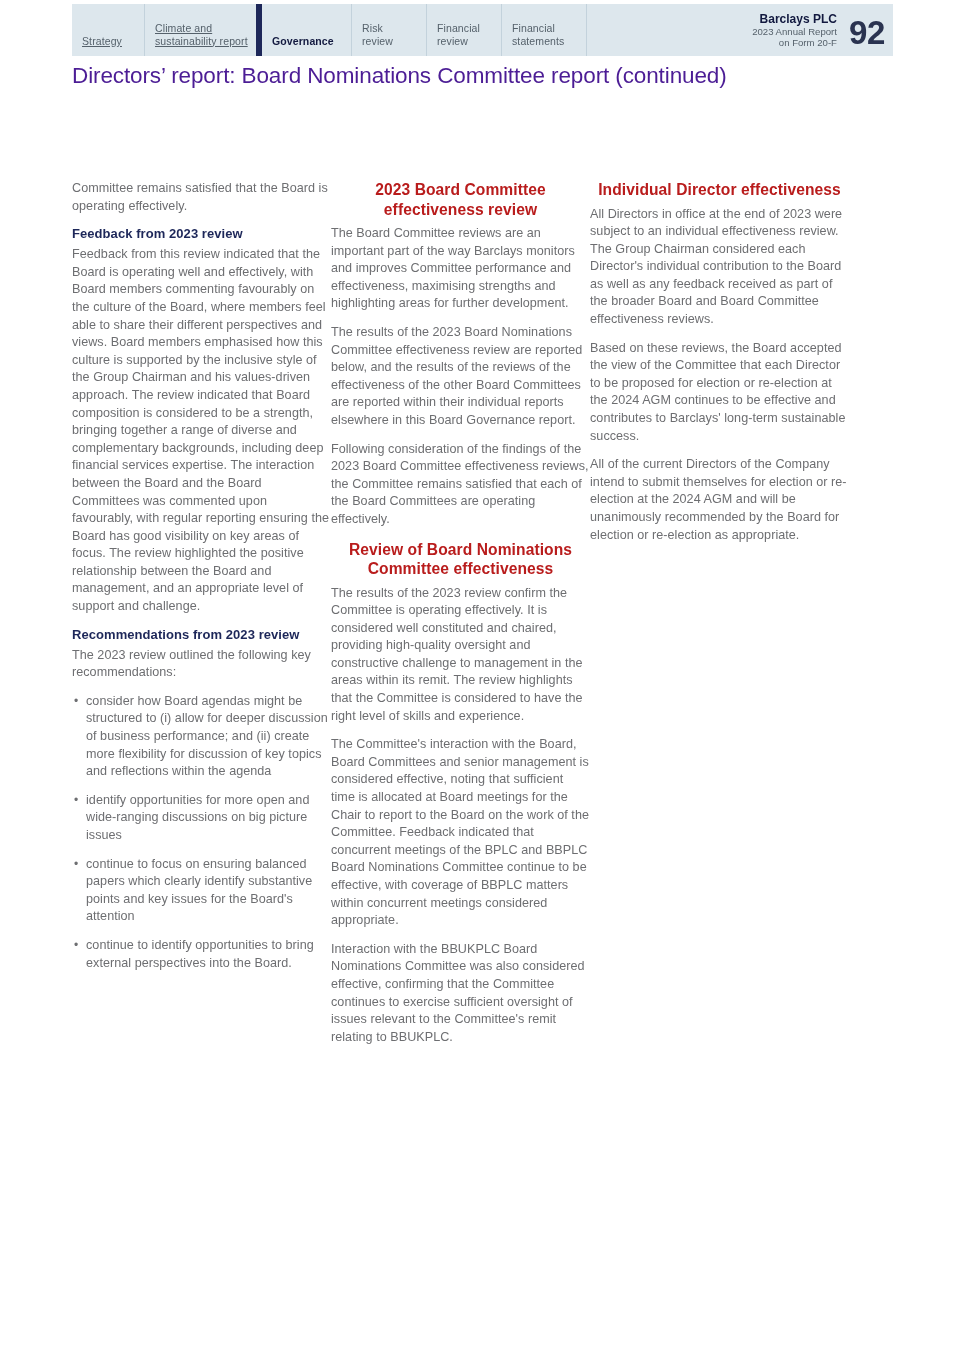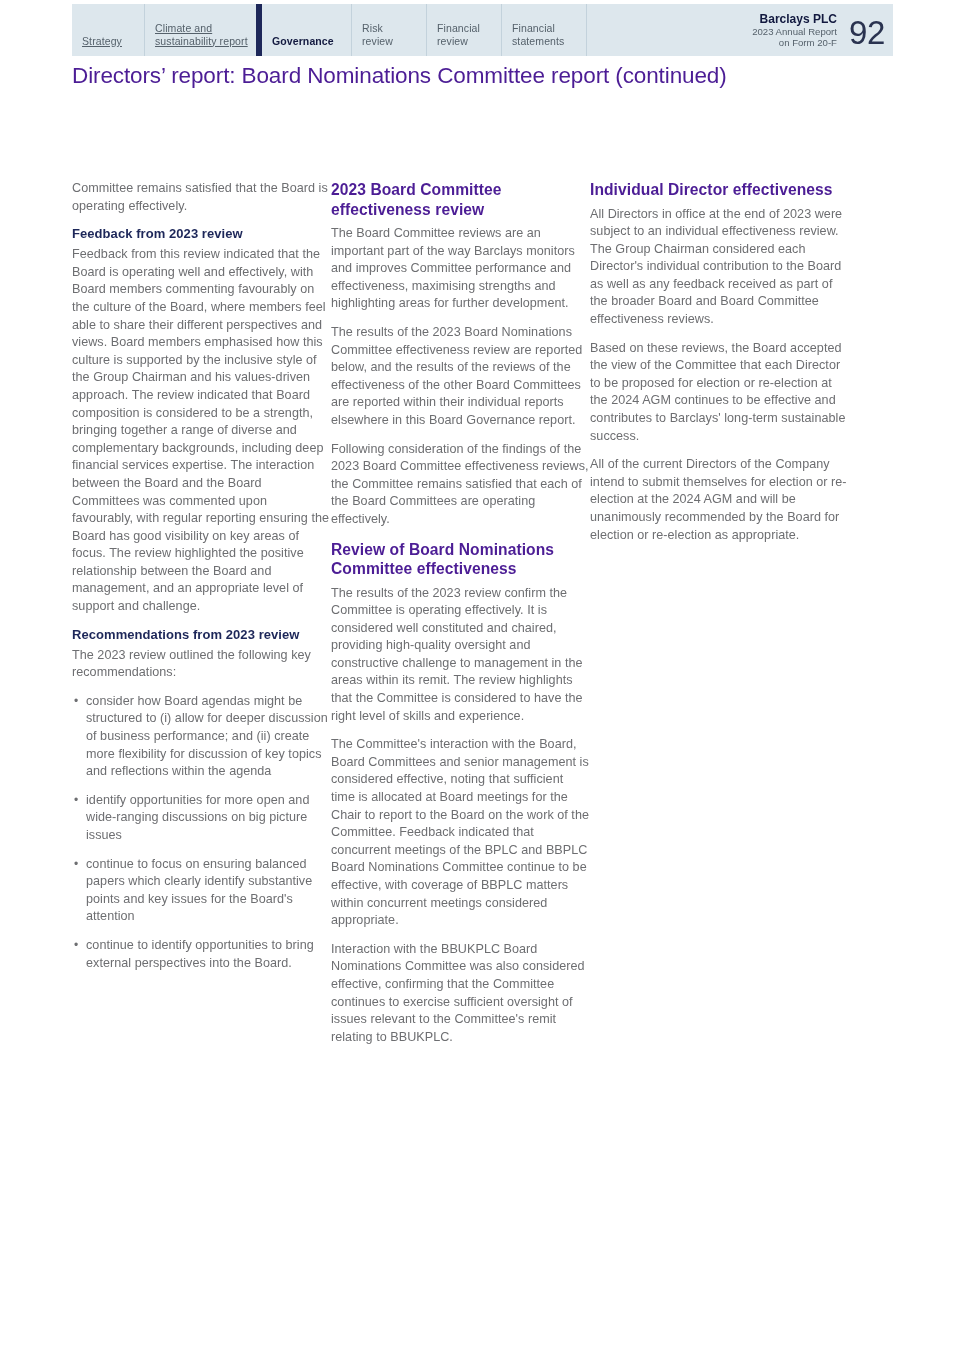--- a/index.html
+++ b/index.html
@@ -85,21 +85,21 @@
   }
   .meta-text .meta-brand {
     font-weight: bold;
     color: #12193f;
     font-size: 12px;
   }
   .page-number {
     font-size: 33px;
     line-height: 33px;
     color: #2a3350;
-    font-weight: normal;
+    font-weight: bold;
     letter-spacing: -0.01em;
     text-align: right;
   }
 
   
   .page-title {
     position: absolute;
     left: 72px;
     top: 62px;
     width: 840px;
@@ -130,23 +130,24 @@
     line-height: 16px;
     font-weight: bold;
     color: #1d2759;
     margin: 0 0 4px 0;
     letter-spacing: 0.005em;
   }
   h2.section-heading {
     font-size: 15.6px;
     line-height: 19.5px;
     font-weight: bold;
-    color: #4c1d95;
+    color: #b91c1c;
     margin: 0 0 6px 0;
     letter-spacing: 0.005em;
+    text-align: center;
   }
 
   p.body-text {
     font-size: 12.6px;
     line-height: 17.6px;
     color: #6d6e71;
     margin: 0 0 11px 0;
     letter-spacing: 0.003em;
   }
 

